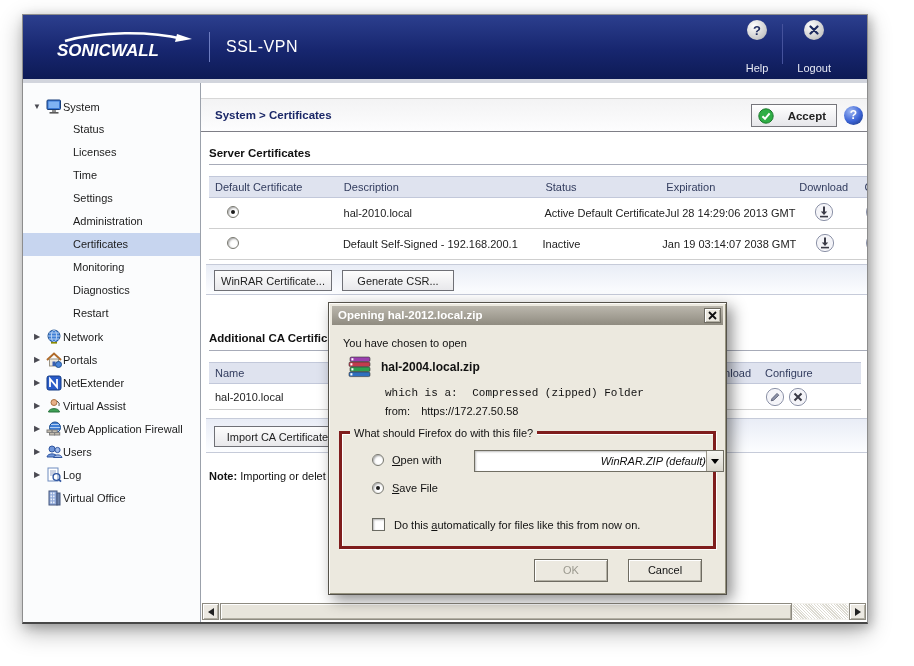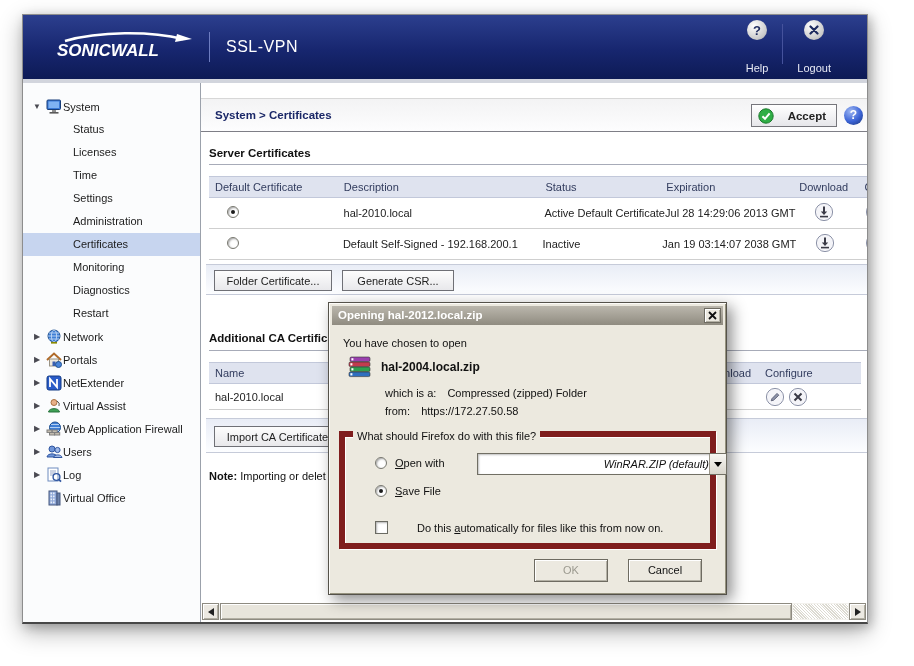--- a/index.html
+++ b/index.html
@@ -102,26 +102,26 @@
   .dlg-title { position:absolute; left:3px; right:3px; top:3px; height:19px;
                background:linear-gradient(180deg,#bbb7ad 0%,#a19d92 60%,#8f8b80 100%);
                color:#fff; font-weight:bold; font-size:11.5px; line-height:19px; padding-left:6px;
                display:flex; align-items:center; }
   .dlg-x { position:absolute; right:2px; top:2px; width:17px; height:15px; background:#ece9e0;
            border:1px solid #6e6b61; box-shadow:inset 1px 1px 0 #fff, inset -1px -1px 0 #b4b1a5;
            display:flex; align-items:center; justify-content:center; cursor:pointer; }
   .dlg-line1 { position:absolute; left:14px; top:34px; }
   .dlg-ficon { position:absolute; left:18px; top:52px; }
   .dlg-fname { position:absolute; left:52px; top:57px; font-weight:bold; font-size:12px; }
-  .dlg-which { position:absolute; left:56px; top:84px; }
+  .dlg-which { position:absolute; left:56px; top:84px;font-family:Liberation Mono, monospace; }
   .dlg-from  { position:absolute; left:56px; top:102px; }
   .dlg-which .lbl, .dlg-from .lbl { margin-right:8px; }
 
   .grp { position:absolute; left:10px; right:10px; top:128px; height:118px;
-         border:6px solid #7f1d1d; box-shadow:1px 1px 0 #fff, inset 1px 1px 0 #fff; }
+         border:3px solid #7f1d1d; box-shadow:1px 1px 0 #fff, inset 1px 1px 0 #fff; }
   .grp-legend { position:absolute; left:8px; top:-7px; background:#ece9df; padding:0 4px; }
 
   .drow { position:absolute; display:flex; align-items:center; }
   .drow .radio { margin-left:0; margin-right:8px; }
   .combo { position:absolute; left:102px; top:-4px; width:250px; height:22px; background:#fff;
            border:1px solid #716f64; box-shadow:inset 1px 1px 2px rgba(0,0,0,.25); display:flex; align-items:center; cursor:pointer;font-style:italic; }
   .combo-txt { flex:1; padding-left:5px; white-space:nowrap; overflow:hidden; }
   .combo-arrow { width:17px; height:20px; background:linear-gradient(180deg,#f7f6f2,#d9d6cc);
                  border-left:1px solid #9a968a; display:flex; align-items:center; justify-content:center; }
   .combo-arrow i { width:0; height:0; border:4px solid transparent; border-top:5px solid #000; margin-top:4px; }
@@ -362,21 +362,21 @@
             <div class="c6"><span class="icbtn">
               <svg width="20" height="20" viewBox="0 0 20 20">
                     <circle cx="10" cy="10" r="8.6" fill="#f4f4f8" stroke="#8d93a8"></circle>
                     <path d="M6.2 13.8 L7 11.6 L12 6.4 L13.8 8.2 L8.6 13.2 Z" fill="#8f94aa" stroke="#4a4f66" stroke-width=".8"></path>
                   </svg></span>
             </div>
           </div>
         </div>
 
         <div class="band" style="top:185px; height:31px;">
-          <button class="cbtn" style="left:8px; width:118px;">Folder Certificate...</button>
+          <button class="cbtn" style="left:8px; width:118px;">WinRAR Certificate...</button>
           <button class="cbtn" style="left:136px; width:112px;">Generate CSR...</button>
         </div>
 
         <div class="sec-h" style="top:253px;">Additional CA Certificates</div>
         <div class="rule" style="top:271px;"></div>
 
         <div class="tbl" style="top:283px; left:8px; width:652px;">
           <div class="trow thead">
             <div class="k1">Name</div>
             <div class="k2">Download</div>
@@ -474,21 +474,21 @@
               <i></i>
             </span>
         </span>
       </div>
 
       <div class="drow" style="left:30px; top:48px;">
         <span class="radio checked"></span>
         <span><u>S</u>ave File</span>
       </div>
 
-      <div class="drow" style="left:30px; top:84px;gap:20px;">
+      <div class="drow" style="left:30px; top:84px;">
         <span class="checkbox"></span>
         <span>Do this <u>a</u>utomatically for files like this from now on.</span>
       </div>
     </div>
 
     <div class="dlg-btn ok">OK</div>
     <div class="dlg-btn cancel">Cancel</div>
   </div>
 </div>
 

